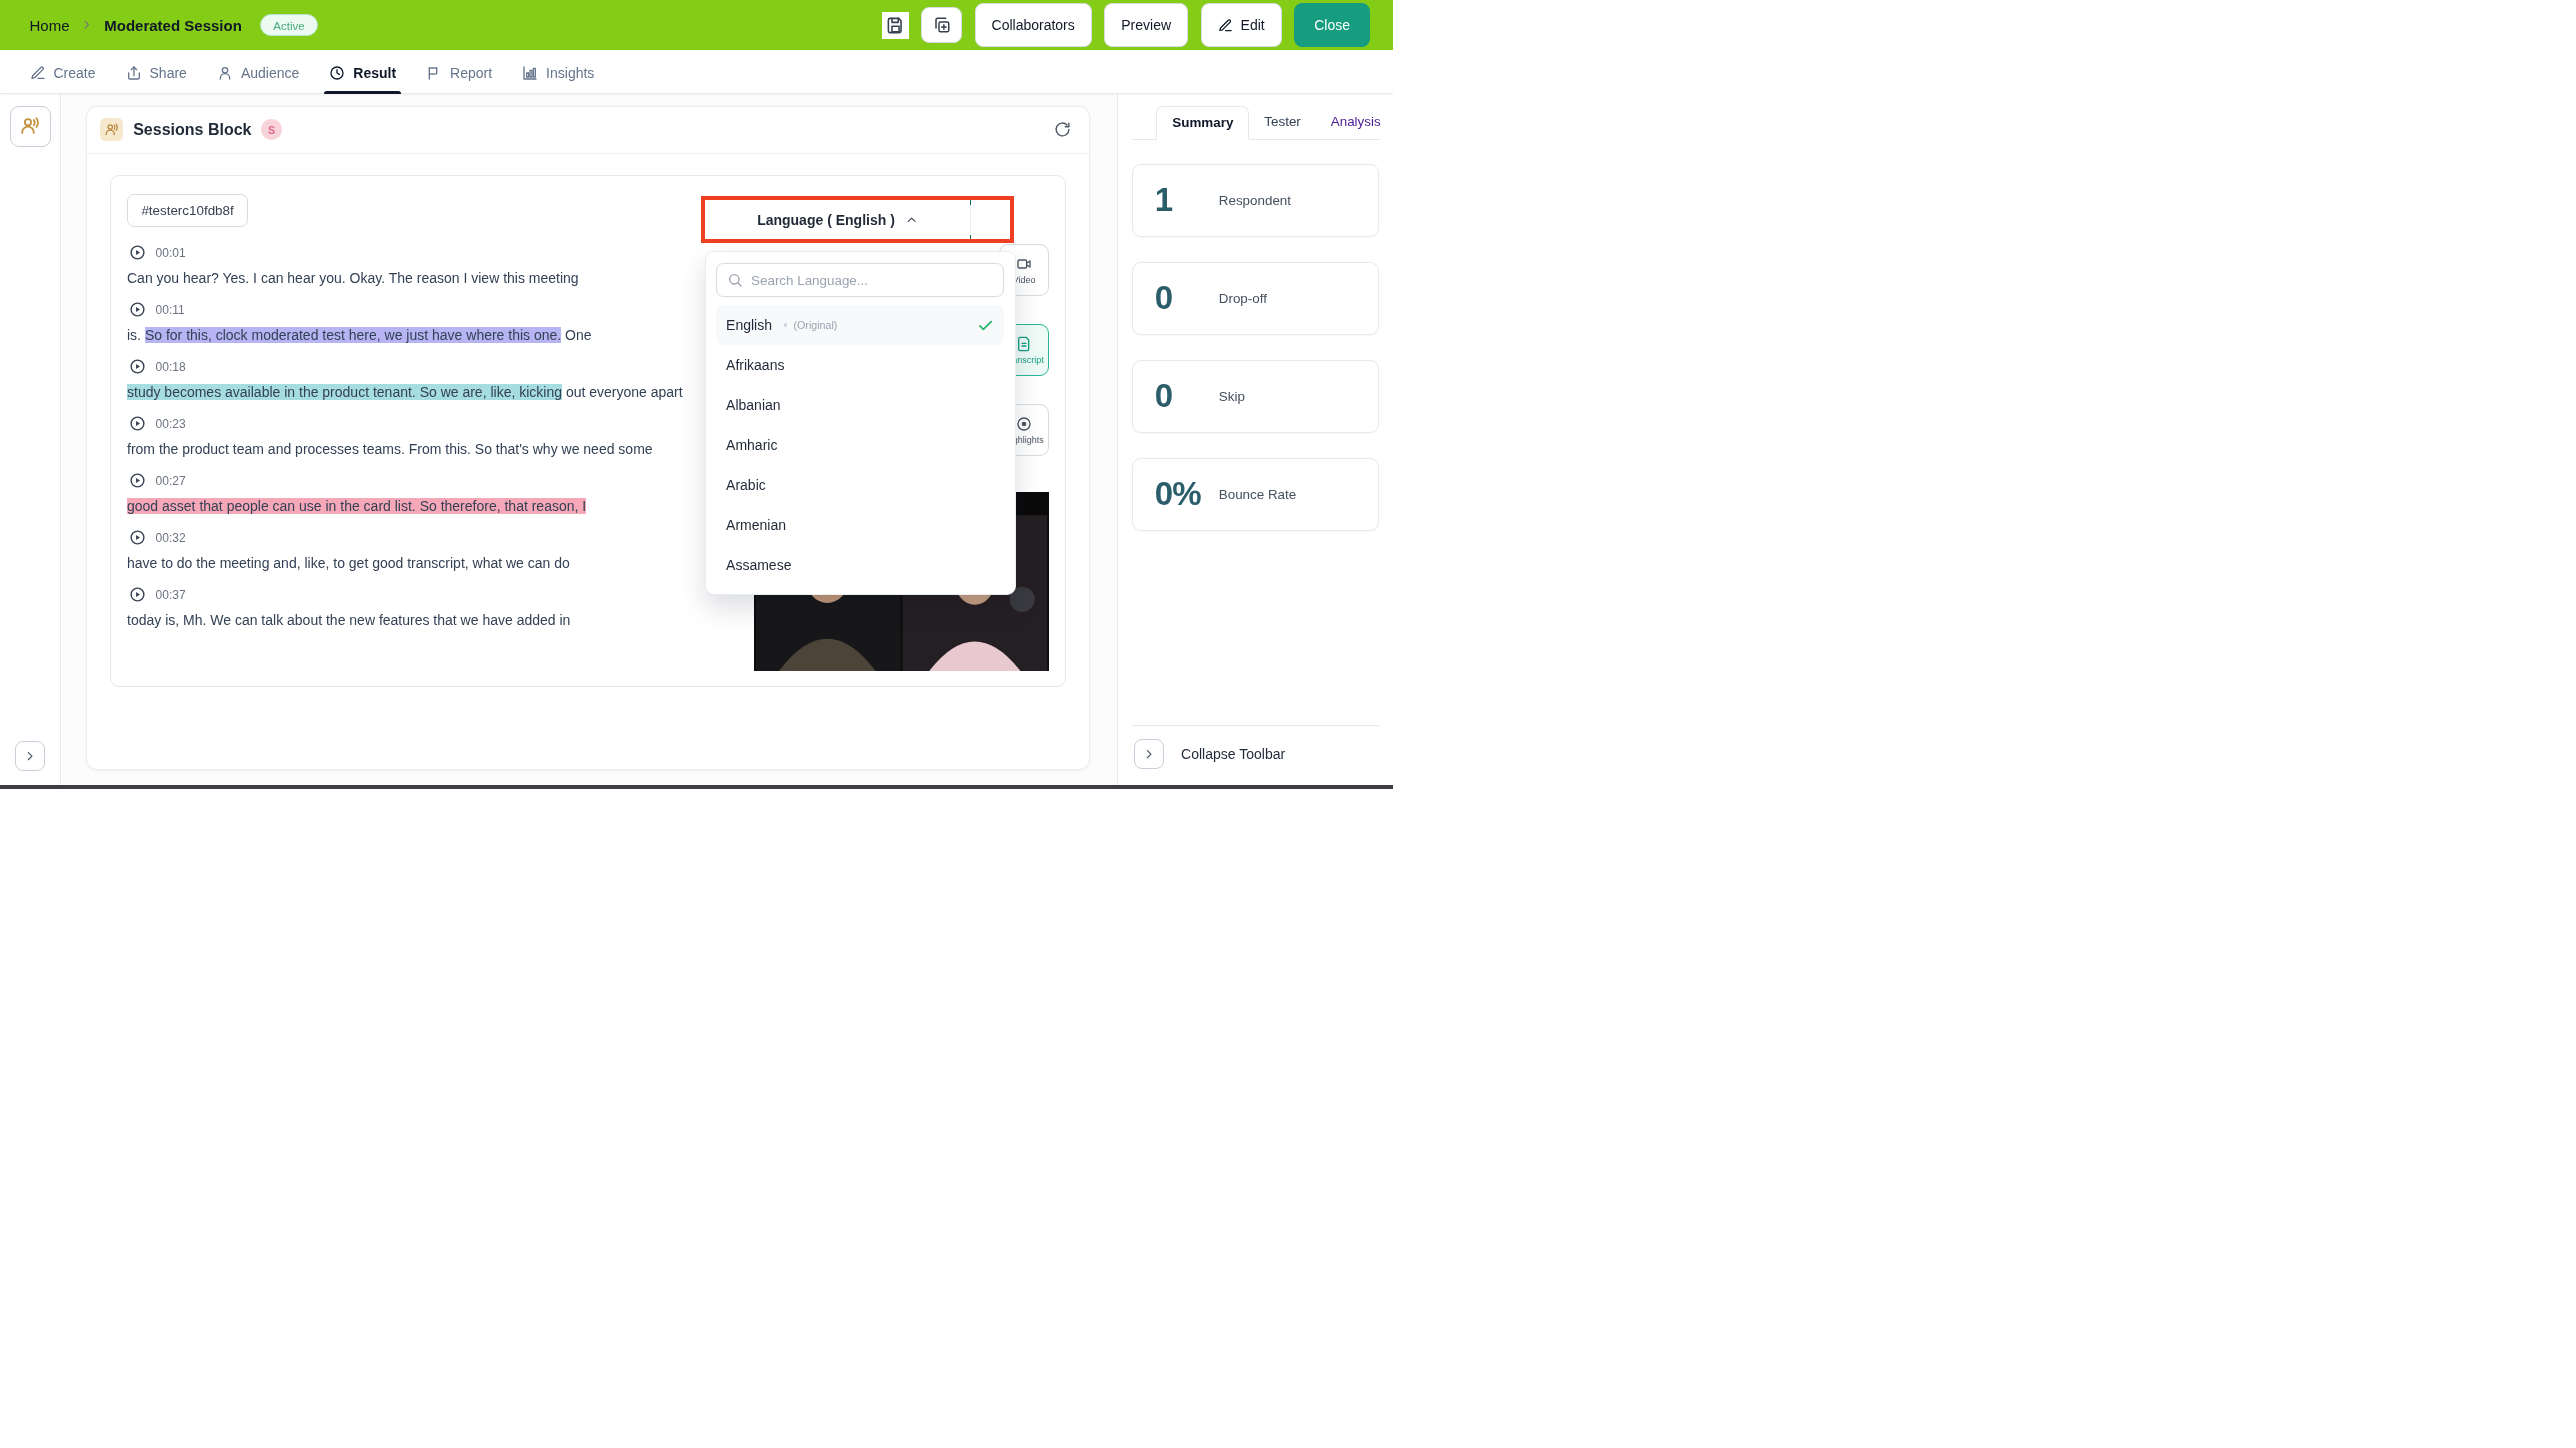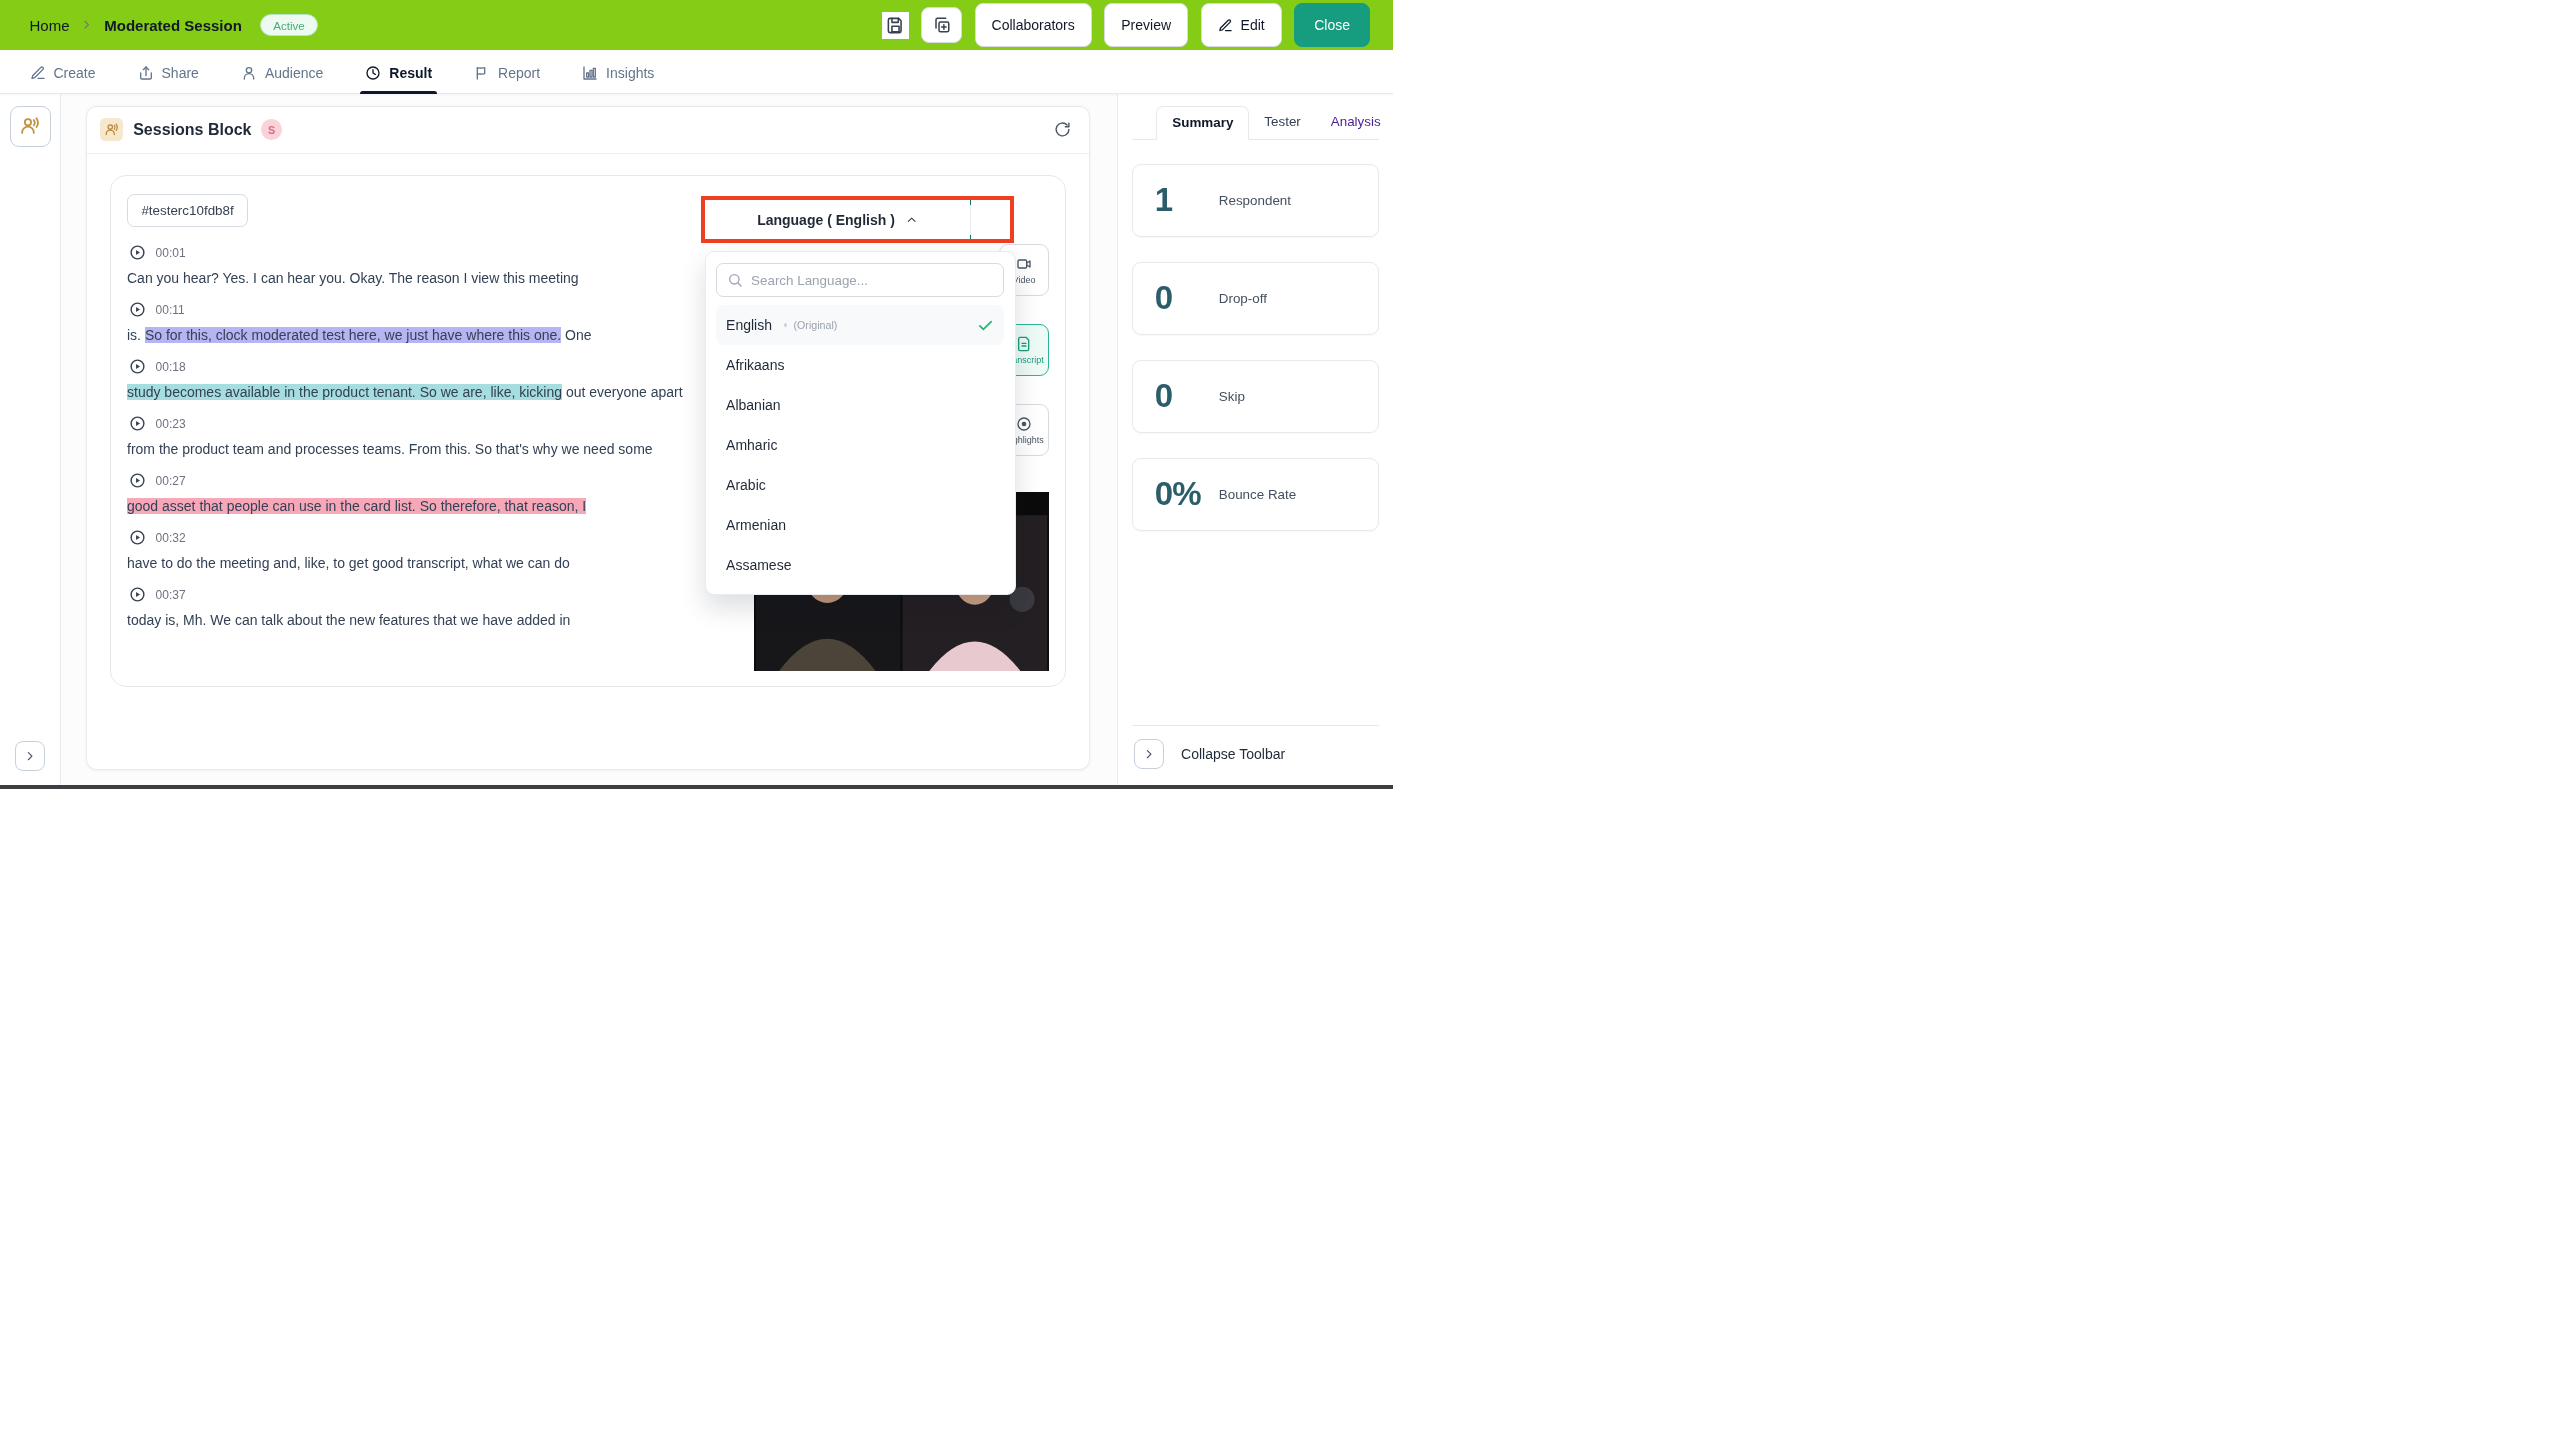--- a/index.html
+++ b/index.html
@@ -20,21 +20,21 @@
   .topbar-actions { display:flex; align-items:center; gap:12.5px; }
   .icon-btn { background:#fff; border:none; display:flex; align-items:center; justify-content:center; color:#374151; cursor:pointer; }
   .icon-btn.plain { width:27px; height:27px; }
   .icon-btn.plain .ic { width:19px; height:19px; }
   .icon-btn.bordered { width:41px; height:36px; border:0.9px solid #d6dbe1; border-radius:8px; }
   .btn { height:44px; border:0.9px solid #d6dbe1; border-radius:8px; background:#fff; padding:0 16px; font-size:14px; font-weight:400; color:#111827; display:flex; align-items:center; gap:8px; cursor:pointer; font-family:inherit; }
   .btn .ic { width:15px; height:15px; }
   .btn-primary { background:var(--primary-green); border-color:var(--primary-green); color:#fff; padding:0 19px; }
 
   
-  .main-nav { display:flex; align-items:flex-end; gap:42px; padding:0 0 0 29.5px; height:44px; border-bottom:0.9px solid #e7ebf0; box-shadow:0 0.9px 1.8px rgba(15,23,42,.04); background:#fff; position:relative; z-index:5; }
+  .main-nav { display:flex; align-items:flex-end; gap:30px; padding:0 0 0 29.5px; height:44px; border-bottom:0.9px solid #e7ebf0; box-shadow:0 0.9px 1.8px rgba(15,23,42,.04); background:#fff; position:relative; z-index:5; }
   .nav-tab { display:flex; align-items:center; gap:8px; font-size:14px; color:#64748b; padding-bottom:11.6px; position:relative; cursor:pointer; }
   .nav-tab .ic { width:16px; height:16px; }
   .nav-tab.active { color:#0f172a; font-weight:600; }
   .nav-tab.active::after { content:""; position:absolute; left:-5.4px; right:-5.4px; bottom:-0.9px; height:2.7px; background:#0f172a; border-radius:2.7px 2.7px 0 0; }
 
   
   .workspace { display:flex; height:691px; }
   .left-rail { width:61px; background:#fff; border-right:0.9px solid #e7ebf0; position:relative; }
   .rail-item { width:41px; height:41px; margin:11.6px auto 0; border:1.8px solid #c7d0da; border-radius:9px; display:flex; align-items:center; justify-content:center; color:#c2933d; background:#fff; cursor:pointer; }
   .rail-item .ic { width:21.5px; height:21.5px; }
@@ -46,21 +46,21 @@
   .block-card { background:#fff; border:0.9px solid #e8ecf0; border-radius:10.7px; box-shadow:0 0.9px 2.7px rgba(15,23,42,.05); height:664px; display:flex; flex-direction:column; }
   .block-header { height:47px; flex:0 0 auto; display:flex; align-items:center; padding:0 18px 0 13.4px; border-bottom:0.9px solid #eef1f4; }
   .block-icon { width:23px; height:23px; background:#f6e8cd; border-radius:5.4px; display:flex; align-items:center; justify-content:center; color:#b9863c; }
   .block-icon .ic { width:15px; height:15px; }
   .block-title { margin-left:9.8px; font-size:16px; font-weight:700; color:#1f2937; }
   .block-badge { margin-left:9.8px; width:20.6px; height:20.6px; border-radius:50%; background:#f9d3da; color:#e06a83; font-size:10.7px; font-weight:700; display:flex; align-items:center; justify-content:center; }
   .refresh-btn { margin-left:auto; color:#4b5563; }
   .refresh-btn .ic { width:17px; height:17px; }
 
   .block-body { padding:21.5px 23px; flex:1; }
-  .session-card { border:0.9px solid #e5e9ee; border-radius:16px; background:#fff; min-height:508px; position:relative; padding:10.7px 16px 14.3px 16px; }
+  .session-card { border:0.9px solid #e5e9ee; border-radius:9px; background:#fff; min-height:508px; position:relative; padding:10.7px 16px 14.3px 16px; }
   .top-row { height:47px; display:flex; align-items:center; }
   .session-id { height:33px; display:inline-flex; align-items:center; border:0.9px solid #d6dbe1; border-radius:7.2px; padding:0 13.4px; font-size:13.4px; color:#374151; background:#fff; }
 
   
   .language-wrap { position:absolute; top:9.8px; right:51px; width:313px; z-index:30; }
   .language-annotated { border:4.5px solid var(--annotation-red); height:47px; display:flex; background:#0f766e; align-items:stretch; }
   .language-button { flex:1; border:none; background:#fff; display:flex; align-items:center; justify-content:center; gap:9.8px; font-size:14px; font-weight:600; color:#1f2937; cursor:pointer; font-family:inherit; }
   .language-button .ic { width:13.4px; height:13.4px; color:#374151; }
   .language-divider { width:0.9px; background:#e8ecf0; margin:4.5px 0; }
   .language-extra { width:39px; background:#fff; }

